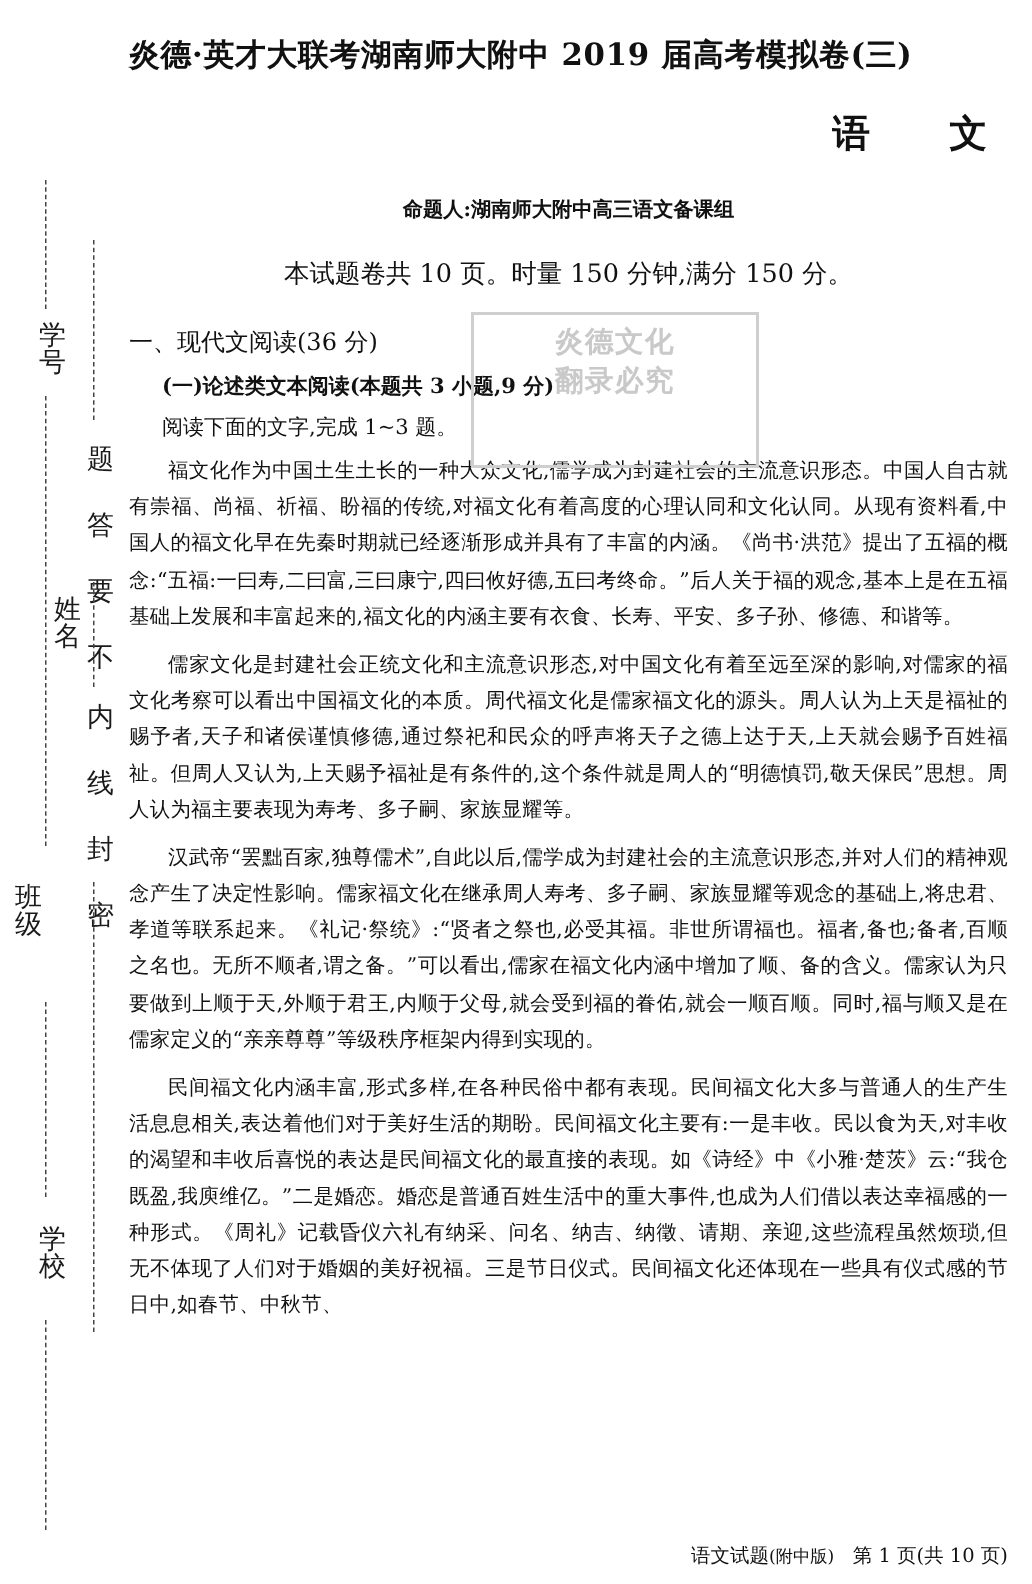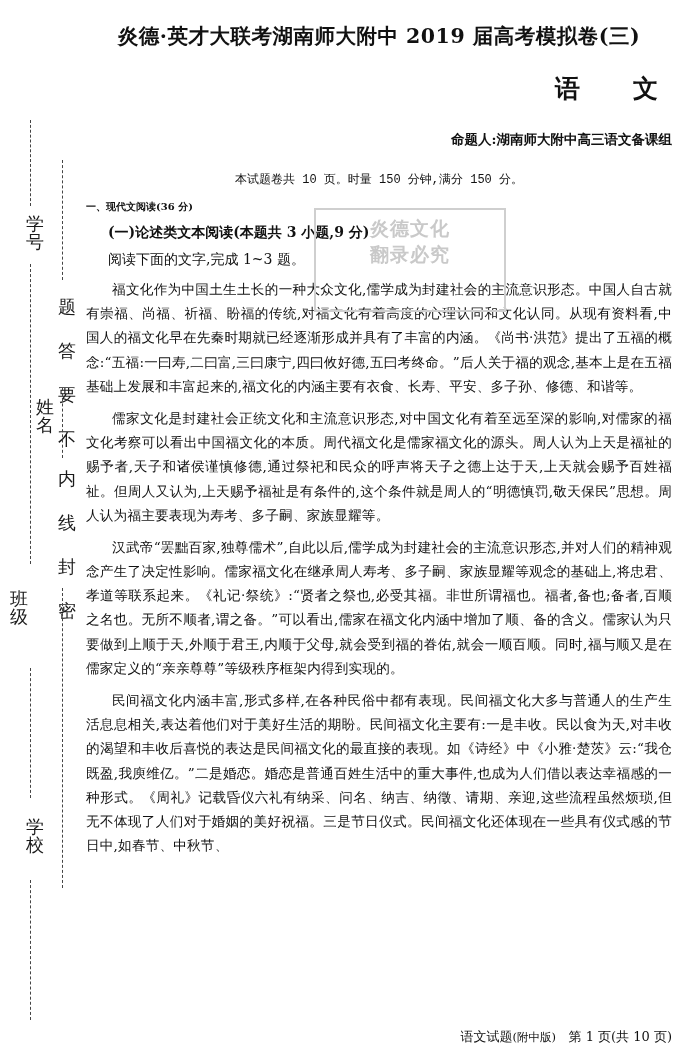--- a/index.html
+++ b/index.html
@@ -47,49 +47,47 @@
   
   #content {
     position: absolute;
     left: 86px;
     top: 0;
     width: 586px;
     height: 1056px;
   }
   .doc-title {
     margin: 22px 0 0 0;
-    text-align: center;
     font-size: 20.5px;
     font-weight: bold;
     letter-spacing: 0.5px;
     font-family: "DejaVu Serif", "Liberation Serif", serif;
   }
   .subject {
     margin: 22px 0 0 0;
     text-align: right;
     font-size: 25px;
     font-weight: bold;
     letter-spacing: 14px;
   }
   .setter {
     margin: 26px 0 0 0;
-    text-align: right;
+    text-align: center;
     font-size: 13.5px;
     font-weight: bold;
   }
   .exam-info {
     margin: 22px 0 0 0;
     text-align: center;
-    font-size: 12px;
-    font-family: Liberation Mono, monospace;
+    font-size: 17px;
   }
   .sec-head {
-    margin: 12px 0 0 0;
-    font-size: 10px;
-    font-weight: bold;
+    margin: 24px 0 0 0;
+    font-size: 16px;
+    font-weight: normal;
   }
   .sub-head {
     margin: 10px 0 0 0;
     font-size: 14px;
     font-weight: bold;
     text-indent: 22px;
   }
   .instr {
     margin: 9px 0 0 0;
     font-size: 14px;

